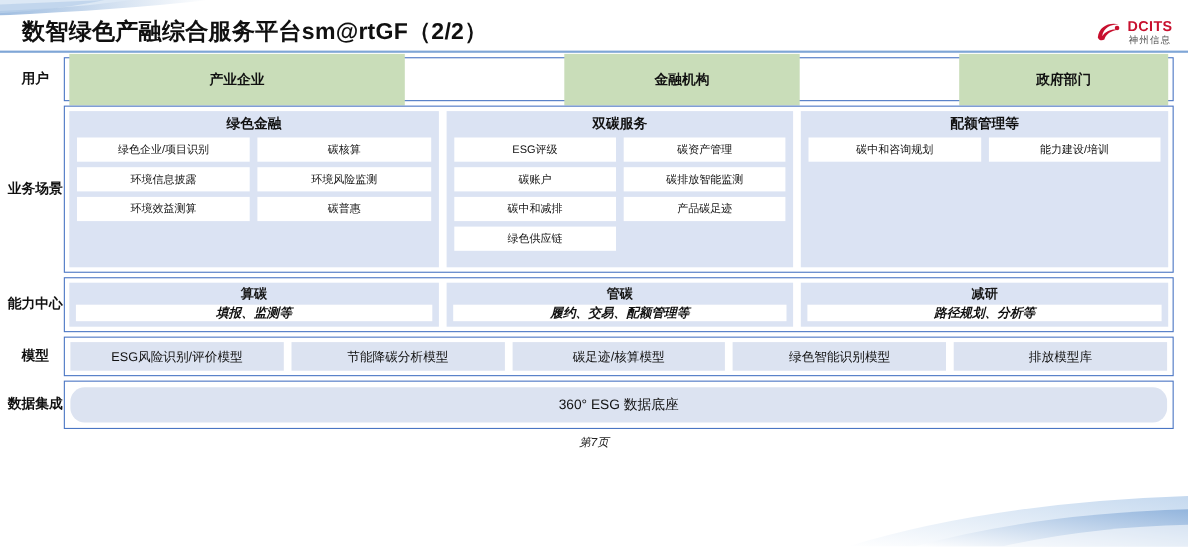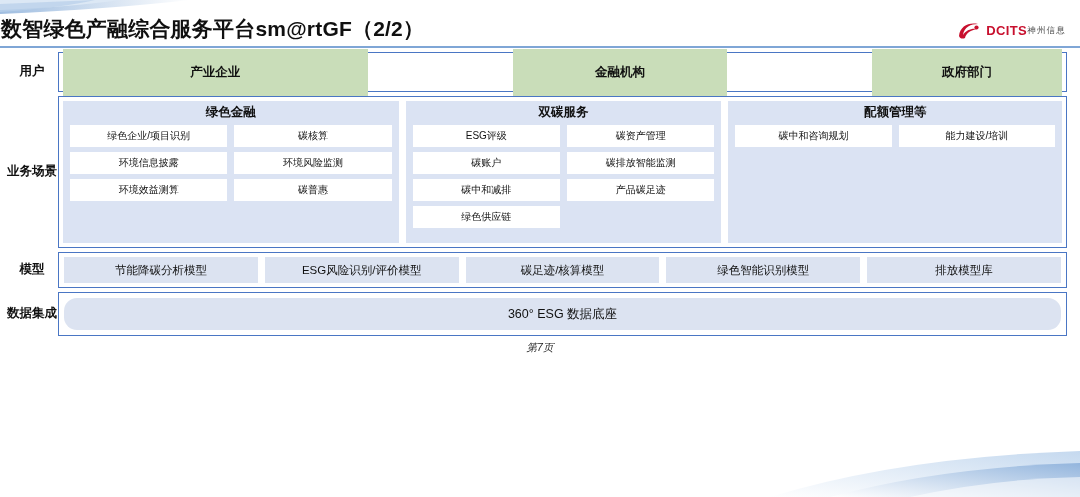--- a/index.html
+++ b/index.html
@@ -13,33 +13,33 @@
   }
   
   .deco{position:absolute;pointer-events:none;}
   .deco-top{top:0;left:0;width:420px;height:14px;overflow:hidden;}
   .deco-bottom{right:0;bottom:0;width:330px;height:46px;overflow:hidden;}
 
   
   .header{
     position:relative;
     height:46px;
-    padding:0 14px 0 1px;
+    padding:0 14px 0 20px;
     display:flex;align-items:flex-end;justify-content:space-between;
     box-sizing:border-box;
     text-align:center;
   }
   .title{
     font-size:21px;font-weight:bold;letter-spacing:.2px;
     white-space:nowrap;line-height:1;padding-bottom:7px;
     color:#101010;
   }
   .logo{display:flex;align-items:center;gap:4px;padding-bottom:6px;}
   .logo-mark{width:26px;height:19px;}
-  .logo-txt{display:flex;flex-direction:row;line-height:1;}
+  .logo-txt{display:flex;flex-direction:column;line-height:1;}
   .logo-en{font-size:13px;font-weight:bold;color:#c8102e;letter-spacing:.4px;}
   .logo-cn{font-size:8.5px;color:#4a4a4a;letter-spacing:1.2px;margin-top:2px;}
   .header-rule{height:2px;background:#7fa6d6;margin:0 0 0 0;}
 
   
   .sheet{padding:4px 13px 0 6px;box-sizing:border-box;}
   .row{display:flex;align-items:stretch;margin-bottom:4px;}
   .rowlabel{
     width:52px;min-width:52px;
     display:flex;align-items:center;justify-content:center;
@@ -219,26 +219,43 @@
         <div class="scn-title">配额管理等</div>
         <div class="scn-grid">
           <div class="cell">碳中和咨询规划</div>
           <div class="cell">能力建设/培训</div>
         </div>
       </div>
 
     </div>
   </div>
 
+  <div class="row">
+    <div class="rowlabel">能力中心</div>
+    <div class="band cap-band">
+      <div class="cap-col k1">
+        <div class="cap-title">算碳</div>
+        <div class="cap-sub">填报、监测等</div>
+      </div>
+      <div class="cap-col k2">
+        <div class="cap-title">管碳</div>
+        <div class="cap-sub">履约、交易、配额管理等</div>
+      </div>
+      <div class="cap-col k3">
+        <div class="cap-title">减研</div>
+        <div class="cap-sub">路径规划、分析等</div>
+      </div>
+    </div>
+  </div>
 
   <div class="row">
     <div class="rowlabel">模型</div>
     <div class="band model-band">
+      <div class="model-box">ESG风险识别/评价模型</div>
       <div class="model-box">节能降碳分析模型</div>
-      <div class="model-box">ESG风险识别/评价模型</div>
       <div class="model-box">碳足迹/核算模型</div>
       <div class="model-box">绿色智能识别模型</div>
       <div class="model-box">排放模型库</div>
     </div>
   </div>
 
   <div class="row">
     <div class="rowlabel">数据集成</div>
     <div class="band data-band">
       <div class="data-box">360° ESG 数据底座</div>

